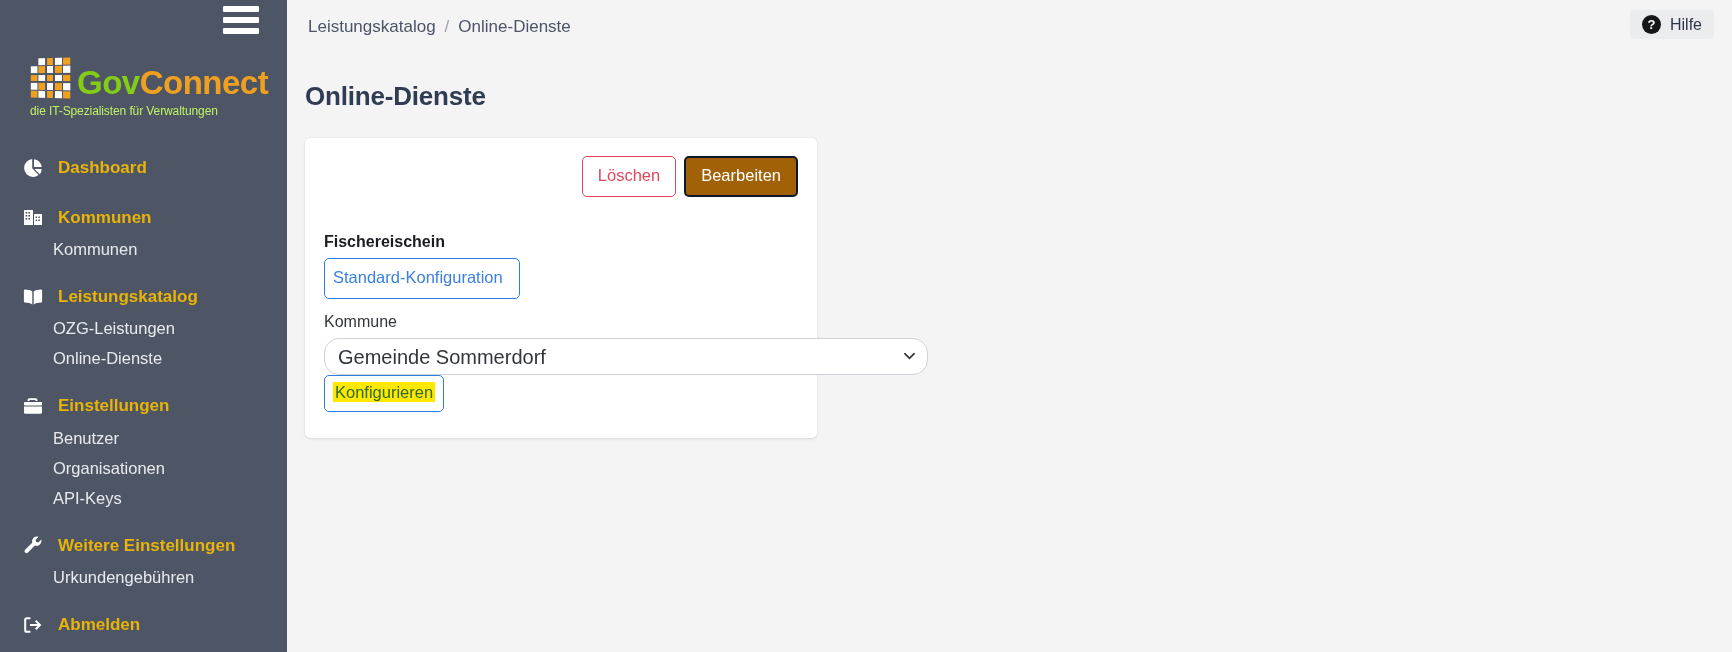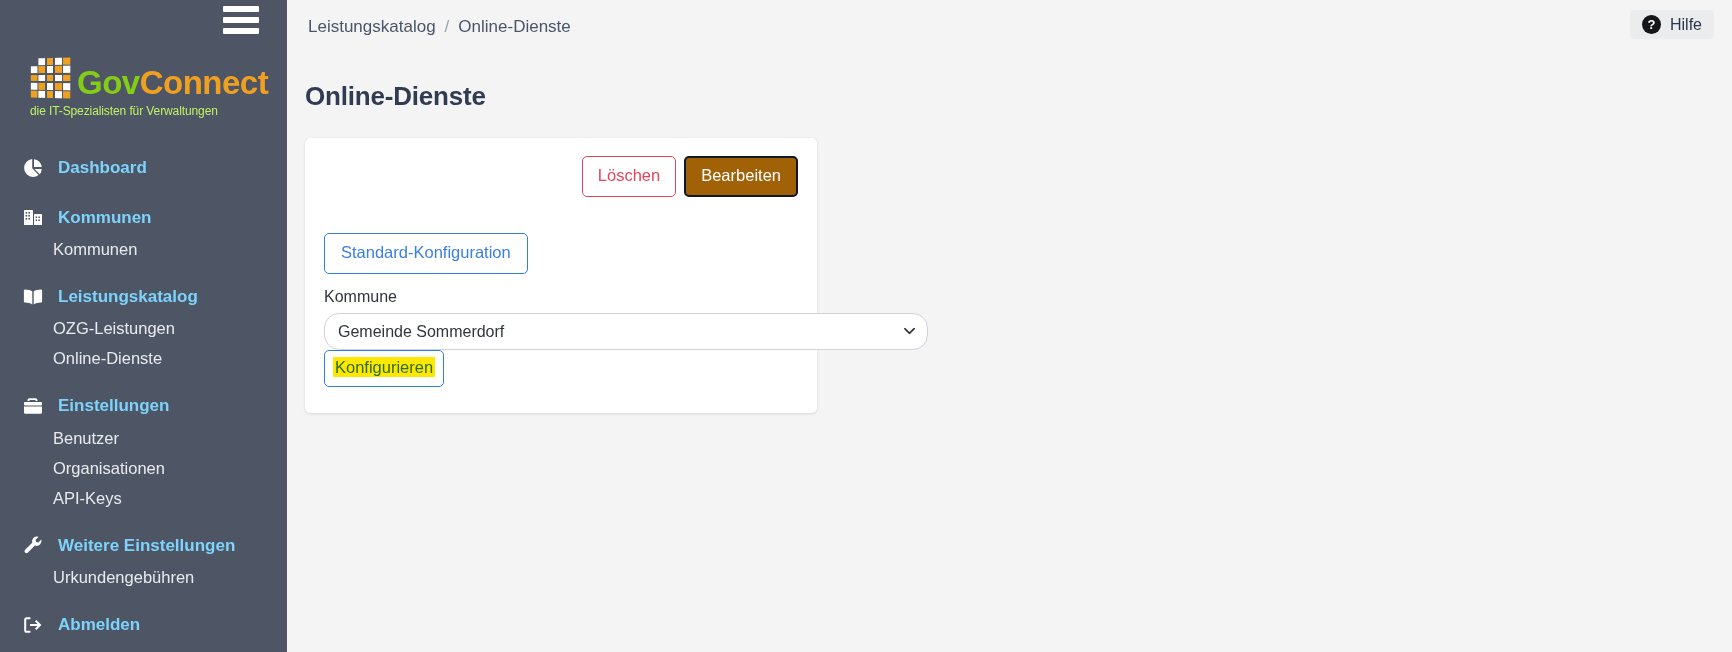--- a/index.html
+++ b/index.html
@@ -62,21 +62,21 @@
     letter-spacing: -0.1px;
   }
 
   .nav { margin-top: 32px; }
   .nav-group { margin-bottom: 4px; }
   .nav-main {
     display: flex; align-items: center;
     gap: 14px;
     padding: 5px 0 5px 22px;
     font-size: 17px; font-weight: 700;
-    color: #7dd3fc; cursor: pointer;
+    color: #eab308; cursor: pointer;
     line-height: 1.5;
   }
   .nav-main .nav-ico {
     width: 22px; height: 22px;
     display: inline-flex; align-items: center; justify-content: center;
     flex: 0 0 22px;
   }
   .nav-main svg { display: block; }
   .nav-sub {
     padding: 3px 0 3px 53px;
@@ -178,29 +178,29 @@
     font-size: 16px;
     font-weight: 700;
     color: #1a1d22;
     margin-bottom: 7px;
   }
   .field-label {
     font-size: 16px;
     color: #31353c;
     margin: 14px 0 7px 0;
   }
-  .service-btn { padding: 9px 16px 10px 16px; }
+  .service-btn { padding: 9px 16px 10px 8px; }
 
   .select-wrap { position: relative; width: 604px; }
   select.form-select {
     -webkit-appearance: none; appearance: none;
     width: 604px;
     height: 37px;
     padding: 0 32px 0 13px;
-    font-size: 16px;
+    font-size: 20px;
     font-family: "Liberation Sans", "DejaVu Sans", sans-serif;
     color: #31353c;
     background: #ffffff;
     border: 1px solid #ced2d9;
     border-radius: 15px;
     cursor: pointer;
   }
   .select-caret {
     position: absolute; right: 13px; top: 50%;
     transform: translateY(-60%);
@@ -385,20 +385,21 @@
 
     <h1 class="page-title">Online-Dienste</h1>
 
     <section class="card">
 
       <div class="card-actions">
         <button class="btn btn-outline-danger">Löschen</button>
         <button class="btn btn-primary">Bearbeiten</button>
       </div>
 
+      <div class="field-label-strong">Fischereischein</div>
 
       <button class="btn btn-outline-primary service-btn">Standard-Konfiguration</button>
 
       <div class="field-label">Kommune</div>
 
       <div class="select-wrap">
         <select class="form-select">
           <option>Gemeinde Sommerdorf</option>
         </select>
         <span class="select-caret">

